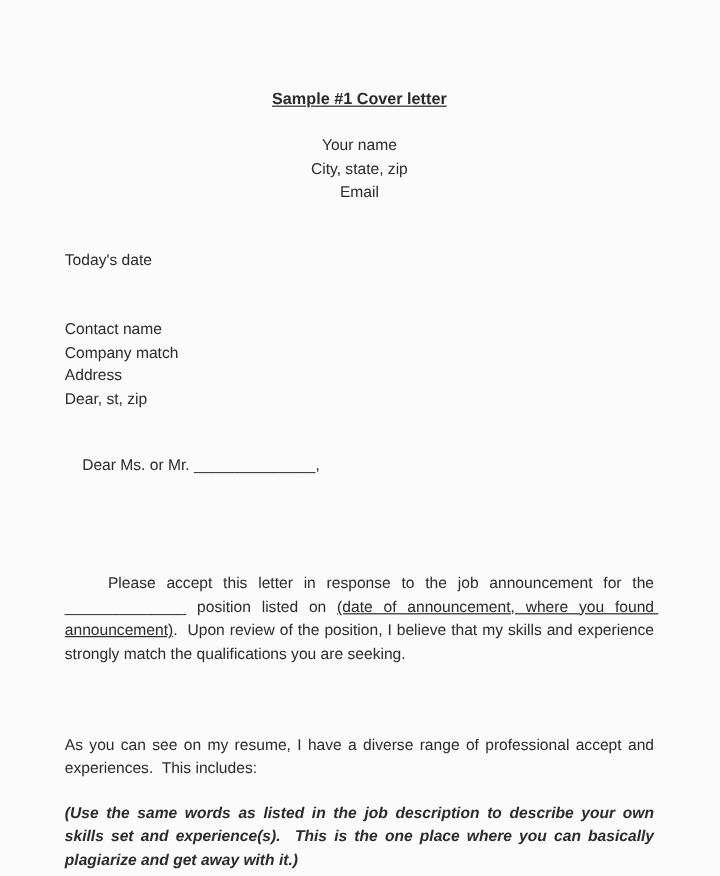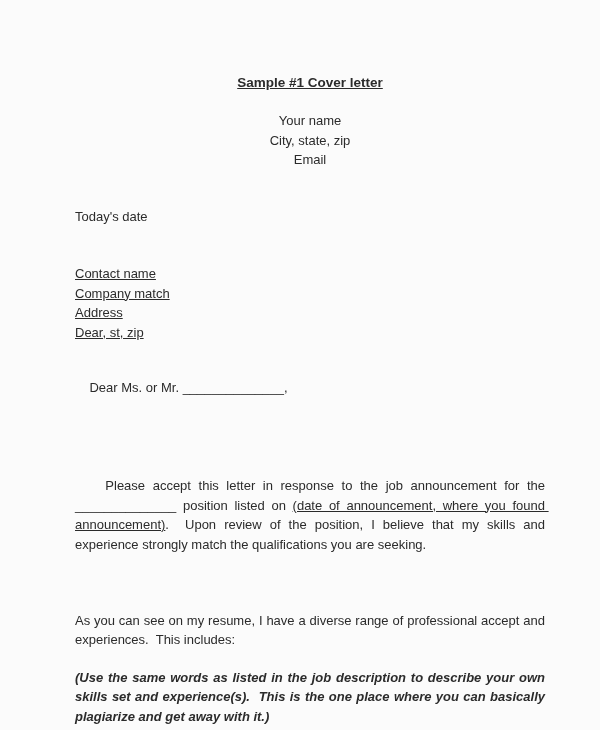--- a/index.html
+++ b/index.html
@@ -9,21 +9,21 @@
   body {
     background: #fbfbfb;
     font-family: "Liberation Sans", sans-serif;
     color: #2b2b2b;
   }
   .page {
     position: relative;
     width: 600px;
     height: 730px;
     box-sizing: border-box;
-    padding: 73px 55px 20px 75px;
+    padding: 73px 55px 20px 54px;
     background: #fbfbfb;
     overflow: hidden;
   }
   .doc-title {
     text-align: center;
     font-size: 13.5px;
     line-height: 20px;
   }
   .doc-title span {
     font-weight: bold;
@@ -36,21 +36,20 @@
   .line {
     font-size: 13px;
     line-height: 19.5px;
     white-space: pre-wrap;
   }
   .date-line {
     margin-top: 37px;
   }
   .recipient-block {
     margin-top: 38px;
-    text-decoration: underline;
   }
   .salutation {
     margin-top: 16px;
   }
   .para {
     font-size: 13px;
     line-height: 19.5px;
     text-align: justify;
     white-space: pre-wrap;
     margin: 0;

